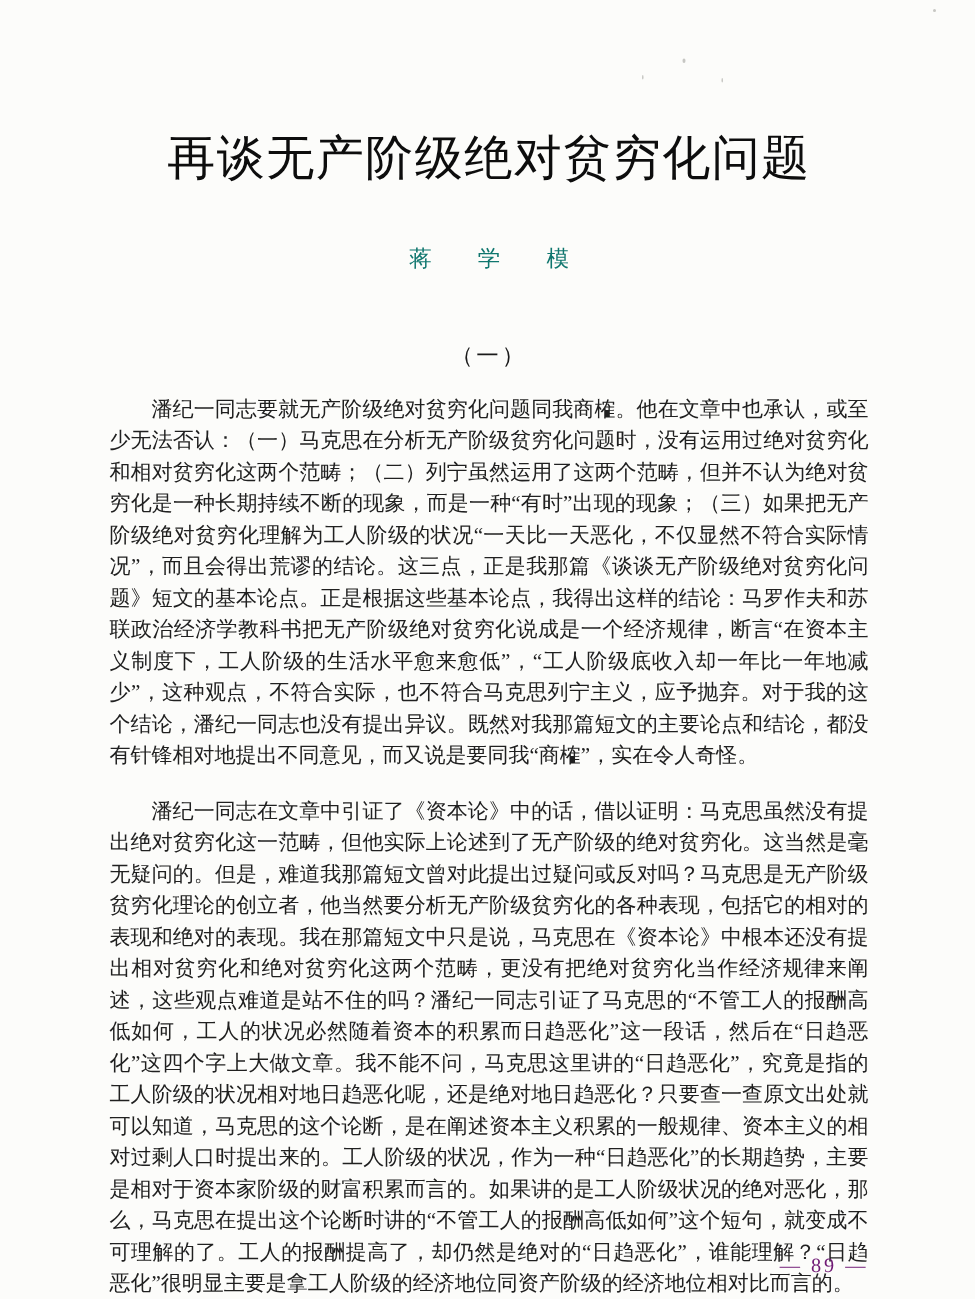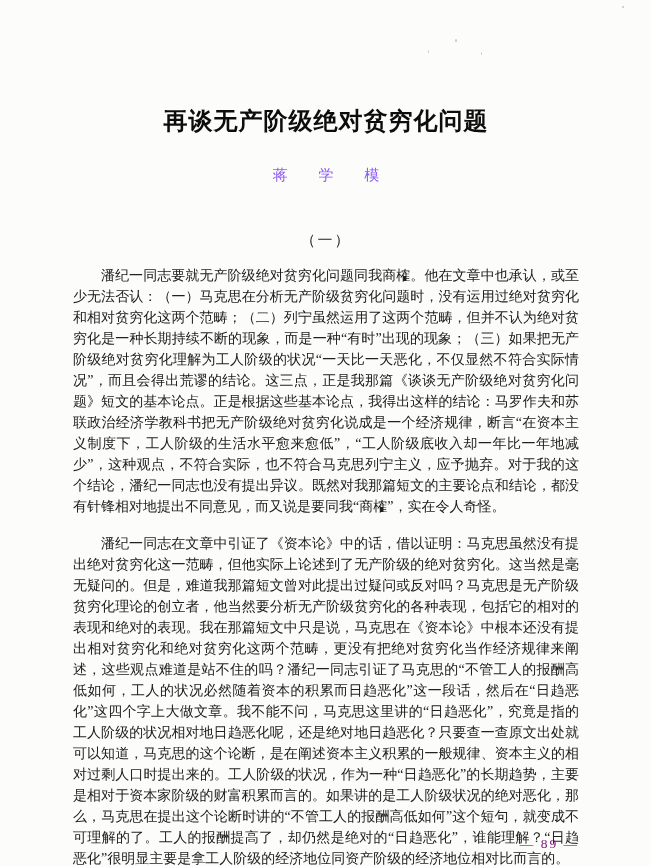--- a/index.html
+++ b/index.html
@@ -16,36 +16,36 @@
     color: #1e1e1e;
   }
   .page {
     position: relative;
     width: 650px;
     height: 866px;
     box-sizing: border-box;
     padding: 86px 55px 0 57px;
   }
   .title {
-    margin: 16px;
+    margin: 0;
     text-align: center;
-    font-size: 24px;
+    font-size: 32px;
     line-height: 38px;
-    font-weight: 700;
+    font-weight: 400;
     letter-spacing: 1px;
     color: #0d0d0d;
   }
   .author {
-    margin-top: 26px;
+    margin-top: 40px;
     text-align: center;
     font-size: 15px;
     line-height: 18px;
     letter-spacing: 0.9em;
     padding-left: 0.9em; 
-    color: #8b5cf6;
+    color: #0f766e;
   }
   .section-heading {
     margin-top: 47px;
     text-align: center;
     font-size: 15px;
     line-height: 18px;
     letter-spacing: 2px;
     color: #1a1a1a;
   }
   .article-body {

